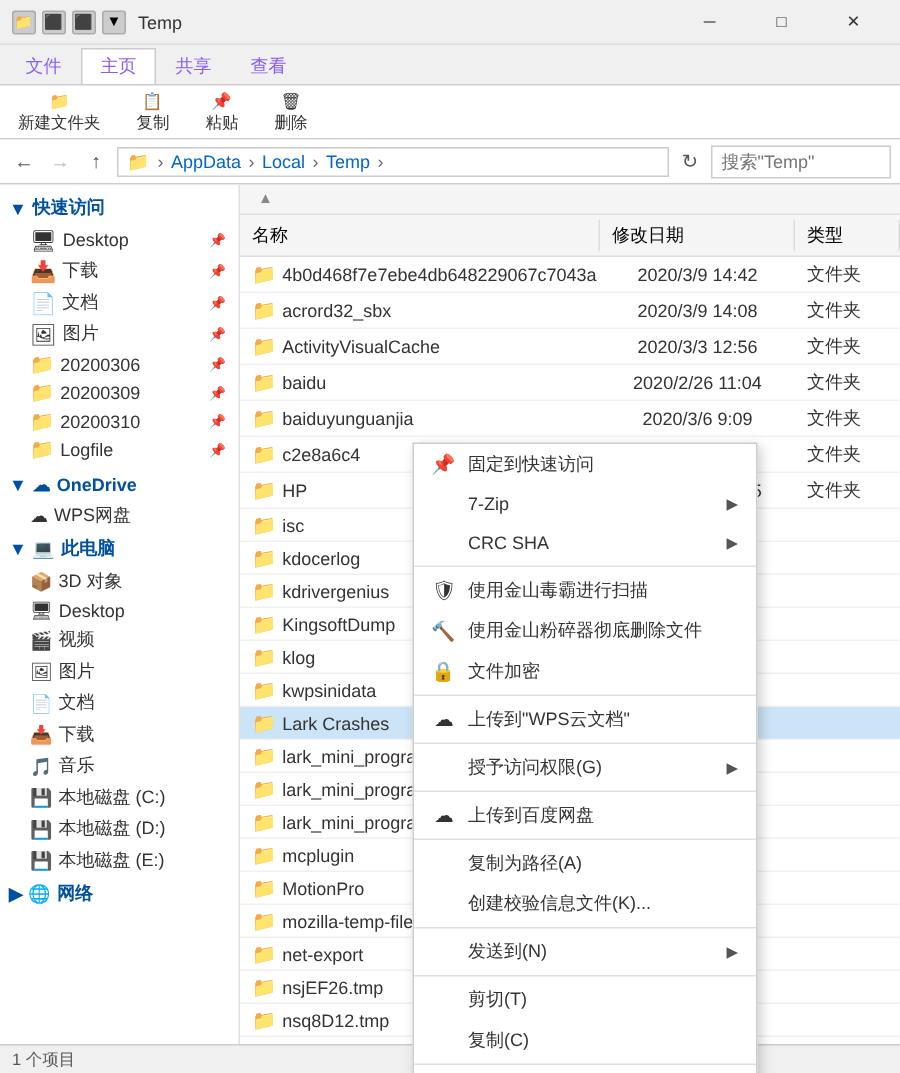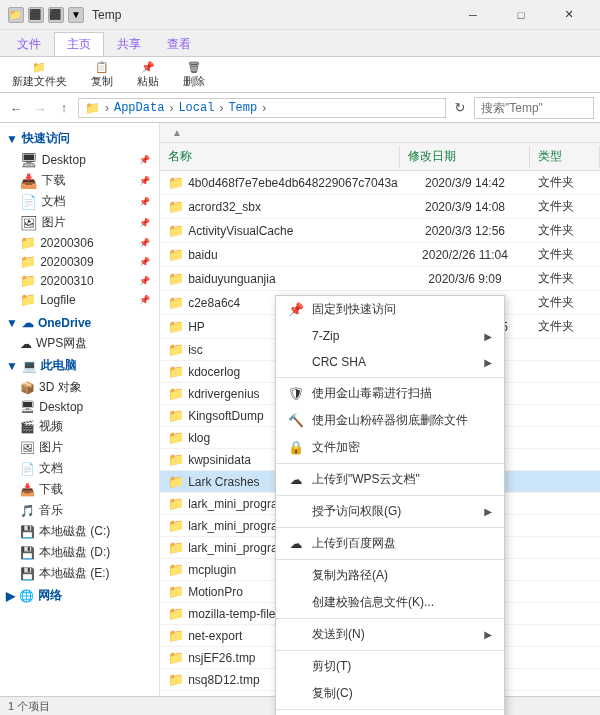--- a/index.html
+++ b/index.html
@@ -96,21 +96,21 @@
       flex: 1;
       border: 1px solid #ccc;
       background: white;
       padding: 2px 6px;
       font-size: 12px;
       display: flex;
       align-items: center;
       gap: 4px;
       cursor: pointer;
     }
-    .path-part { color: #0066cc; font-family: Liberation Mono, monospace; }
+    .path-part { color: #0066cc; }
     .path-separator { color: #666; margin: 0 1px; }
     .address-refresh { width: 20px; height: 20px; display: flex; align-items: center; justify-content: center; font-size: 13px; color: #555; cursor: pointer; }
     .search-box {
       border: 1px solid #ccc;
       background: white;
       padding: 2px 6px;
       font-size: 12px;
       width: 120px;
       height: 22px;
       display: flex;
@@ -167,21 +167,21 @@
       display: flex;
       background: #f5f5f5;
       border-bottom: 1px solid #ddd;
       padding: 3px 0;
       position: sticky;
       top: 0;
       z-index: 10;
     }
     .col-header {
       font-size: 12px;
-      color: #15803d;
+      color: #000000;
       padding: 2px 8px;
       display: flex;
       align-items: center;
       cursor: pointer;
       border-right: 1px solid #ddd;
     }
     .col-name { width: 240px; }
     .col-date { width: 130px; }
     .col-type { flex: 1; }
 

